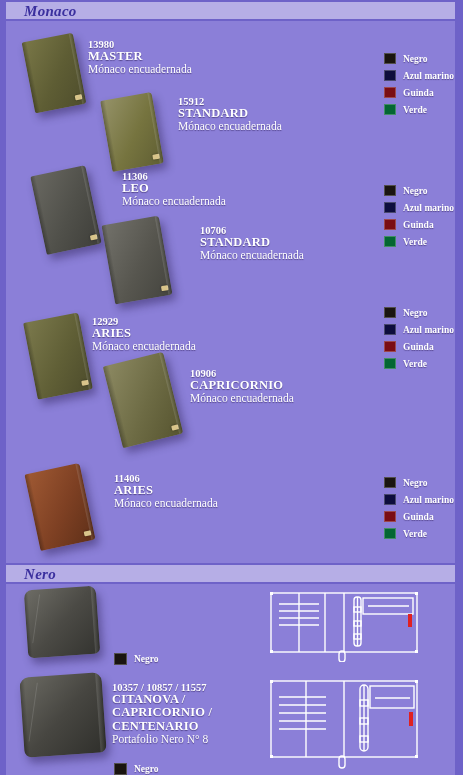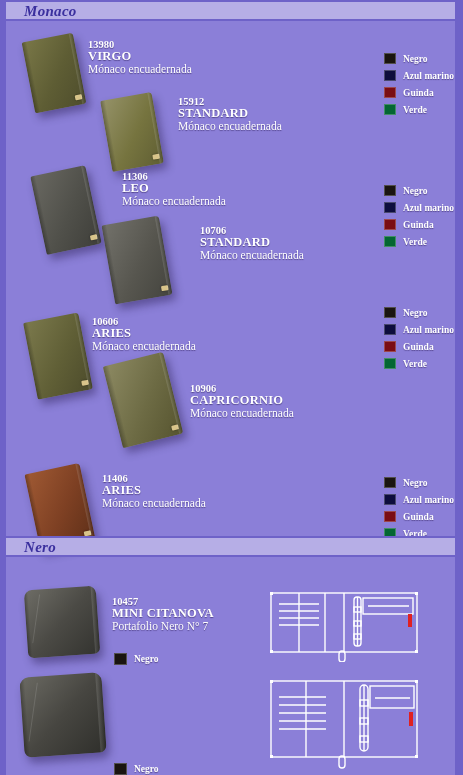--- a/index.html
+++ b/index.html
@@ -114,21 +114,21 @@
   </div>
 
   <div class="photo" style="left:22px; top:37px; width:52px; height:72px; transform:rotate(-11deg);">
     <div class="cover" style="background:linear-gradient(125deg,#7a7848,#5e5d34 55%,#4e4d2c);">
       <div class="spine"></div>
         <div class="clasp"></div>
     </div>
   </div>
   <div class="label" style="left:82px; top:39px;">
     <span class="code">13980</span>
-    <span class="name">VIRGO</span>
+    <span class="name">MASTER</span>
     <span class="desc">Mónaco encuadernada</span>
   </div>
 
   <div class="photo" style="left:100px; top:96px; width:52px; height:72px; transform:rotate(-10deg);">
     <div class="cover" style="background:linear-gradient(125deg,#96936a,#76743f 55%,#5f5e33);">
       <div class="spine"></div>
         <div class="clasp"></div>
     </div>
   </div>
   <div class="label" style="left:172px; top:96px;">
@@ -199,32 +199,32 @@
     </div>
   </div>
 
   <div class="photo" style="left:24px; top:317px; width:56px; height:78px; transform:rotate(-11deg);">
     <div class="cover" style="background:linear-gradient(125deg,#7c7a4d,#605f36 55%,#4c4b2b);">
       <div class="spine"></div>
         <div class="clasp"></div>
     </div>
   </div>
   <div class="label" style="left:86px; top:316px;">
-    <span class="code">10606</span>
+    <span class="code">12929</span>
     <span class="name">ARIES</span>
     <span class="desc">Mónaco encuadernada</span>
   </div>
 
   <div class="photo" style="left:106px; top:358px; width:62px; height:84px; transform:rotate(-14deg);">
     <div class="cover" style="background:linear-gradient(125deg,#8d8a63,#6d6b44 55%,#56542f);">
       <div class="spine"></div>
         <div class="clasp"></div>
     </div>
   </div>
-  <div class="label" style="left:184px; top:368px;margin-top:15px;">
+  <div class="label" style="left:184px; top:368px;">
     <span class="code">10906</span>
     <span class="name">CAPRICORNIO</span>
     <span class="desc">Mónaco encuadernada</span>
   </div>
 
   <div class="legend" style="left:378px; top:304px;">
     <div class="row">
       <span class="sw" style="background:#1a1410;"></span>
       <span class="cname">Negro</span>
     </div>
@@ -241,21 +241,21 @@
       <span class="cname">Verde</span>
     </div>
   </div>
 
   <div class="photo" style="left:26px; top:468px; width:56px; height:78px; transform:rotate(-12deg);">
     <div class="cover" style="background:linear-gradient(125deg,#a05a34,#7e4023 55%,#5e2f18);">
       <div class="spine"></div>
         <div class="clasp"></div>
     </div>
   </div>
-  <div class="label" style="left:96px; top:473px;">
+  <div class="label" style="left:108px; top:473px;">
     <span class="code">11406</span>
     <span class="name">ARIES</span>
     <span class="desc">Mónaco encuadernada</span>
   </div>
 
   <div class="legend" style="left:378px; top:474px;">
     <div class="row">
       <span class="sw" style="background:#1a1410;"></span>
       <span class="cname">Negro</span>
     </div>
@@ -266,35 +266,30 @@
     <div class="row">
       <span class="sw" style="background:#7a0d14;"></span>
       <span class="cname">Guinda</span>
     </div>
     <div class="row">
       <span class="sw" style="background:#046633;"></span>
       <span class="cname">Verde</span>
     </div>
   </div>
 
-  <div class="banner" style="top:536px;">
+  <div class="banner" style="top:563px;">
     <span class="btitle">Nero</span>
   </div>
 
   <div class="photo" style="left:20px; top:588px; width:72px; height:68px; transform:rotate(-4deg);">
     <div class="cover" style="background:linear-gradient(135deg,#6e6d66,#4b4a45 50%,#33332f); border-radius:8px 8px 6px 6px;">
       <div class="spine" style="width:6%;"></div>
       <div style="position:absolute; left:14%; top:8%; width:60%; height:70%;
                   border-left:1px solid rgba(255,255,255,.13); transform:skewX(-12deg);"></div>
     </div>
-  </div>
-  <div class="label" style="left:106px; top:596px;">
-    <span class="code">10457</span>
-    <span class="name">MINI CITANOVA</span>
-    <span class="desc">Portafolio Nero N° 7</span>
   </div>
   <div class="legend inline-swatch" style="left:108px; top:641px;">
     <div class="row">
       <span class="sw" style="background:#1a1410; width:13px; height:12px;"></span>
       <span class="cname">Negro</span>
     </div>
   </div>
 
   <div class="diagram" style="left:262px; top:590px;">
     <svg width="152" height="72" viewBox="0 0 152 72">
@@ -326,20 +321,27 @@
     </svg>
   </div>
 
   <div class="photo" style="left:16px; top:675px; width:82px; height:80px; transform:rotate(-4deg);">
     <div class="cover" style="background:linear-gradient(135deg,#6b6a63,#474641 50%,#2f2f2b); border-radius:9px 9px 7px 7px;">
       <div class="spine" style="width:6%;"></div>
       <div style="position:absolute; left:14%; top:8%; width:62%; height:72%;
                   border-left:1px solid rgba(255,255,255,.13); transform:skewX(-12deg);"></div>
     </div>
   </div>
+  <div class="label" style="left:106px; top:682px;">
+    <span class="code">10357 / 10857 / 11557</span>
+    <span class="name" style="white-space:pre-line;">CITANOVA /
+CAPRICORNIO /
+CENTENARIO</span>
+    <span class="desc">Portafolio Nero N° 8</span>
+  </div>
   <div class="legend inline-swatch" style="left:108px; top:751px;">
     <div class="row">
       <span class="sw" style="background:#1a1410; width:13px; height:12px;"></span>
       <span class="cname">Negro</span>
     </div>
   </div>
 
   <div class="diagram" style="left:262px; top:678px;">
     <svg width="152" height="92" viewBox="0 0 152 92">
       <g fill="none" stroke="#ffffff" stroke-width="1.4">

